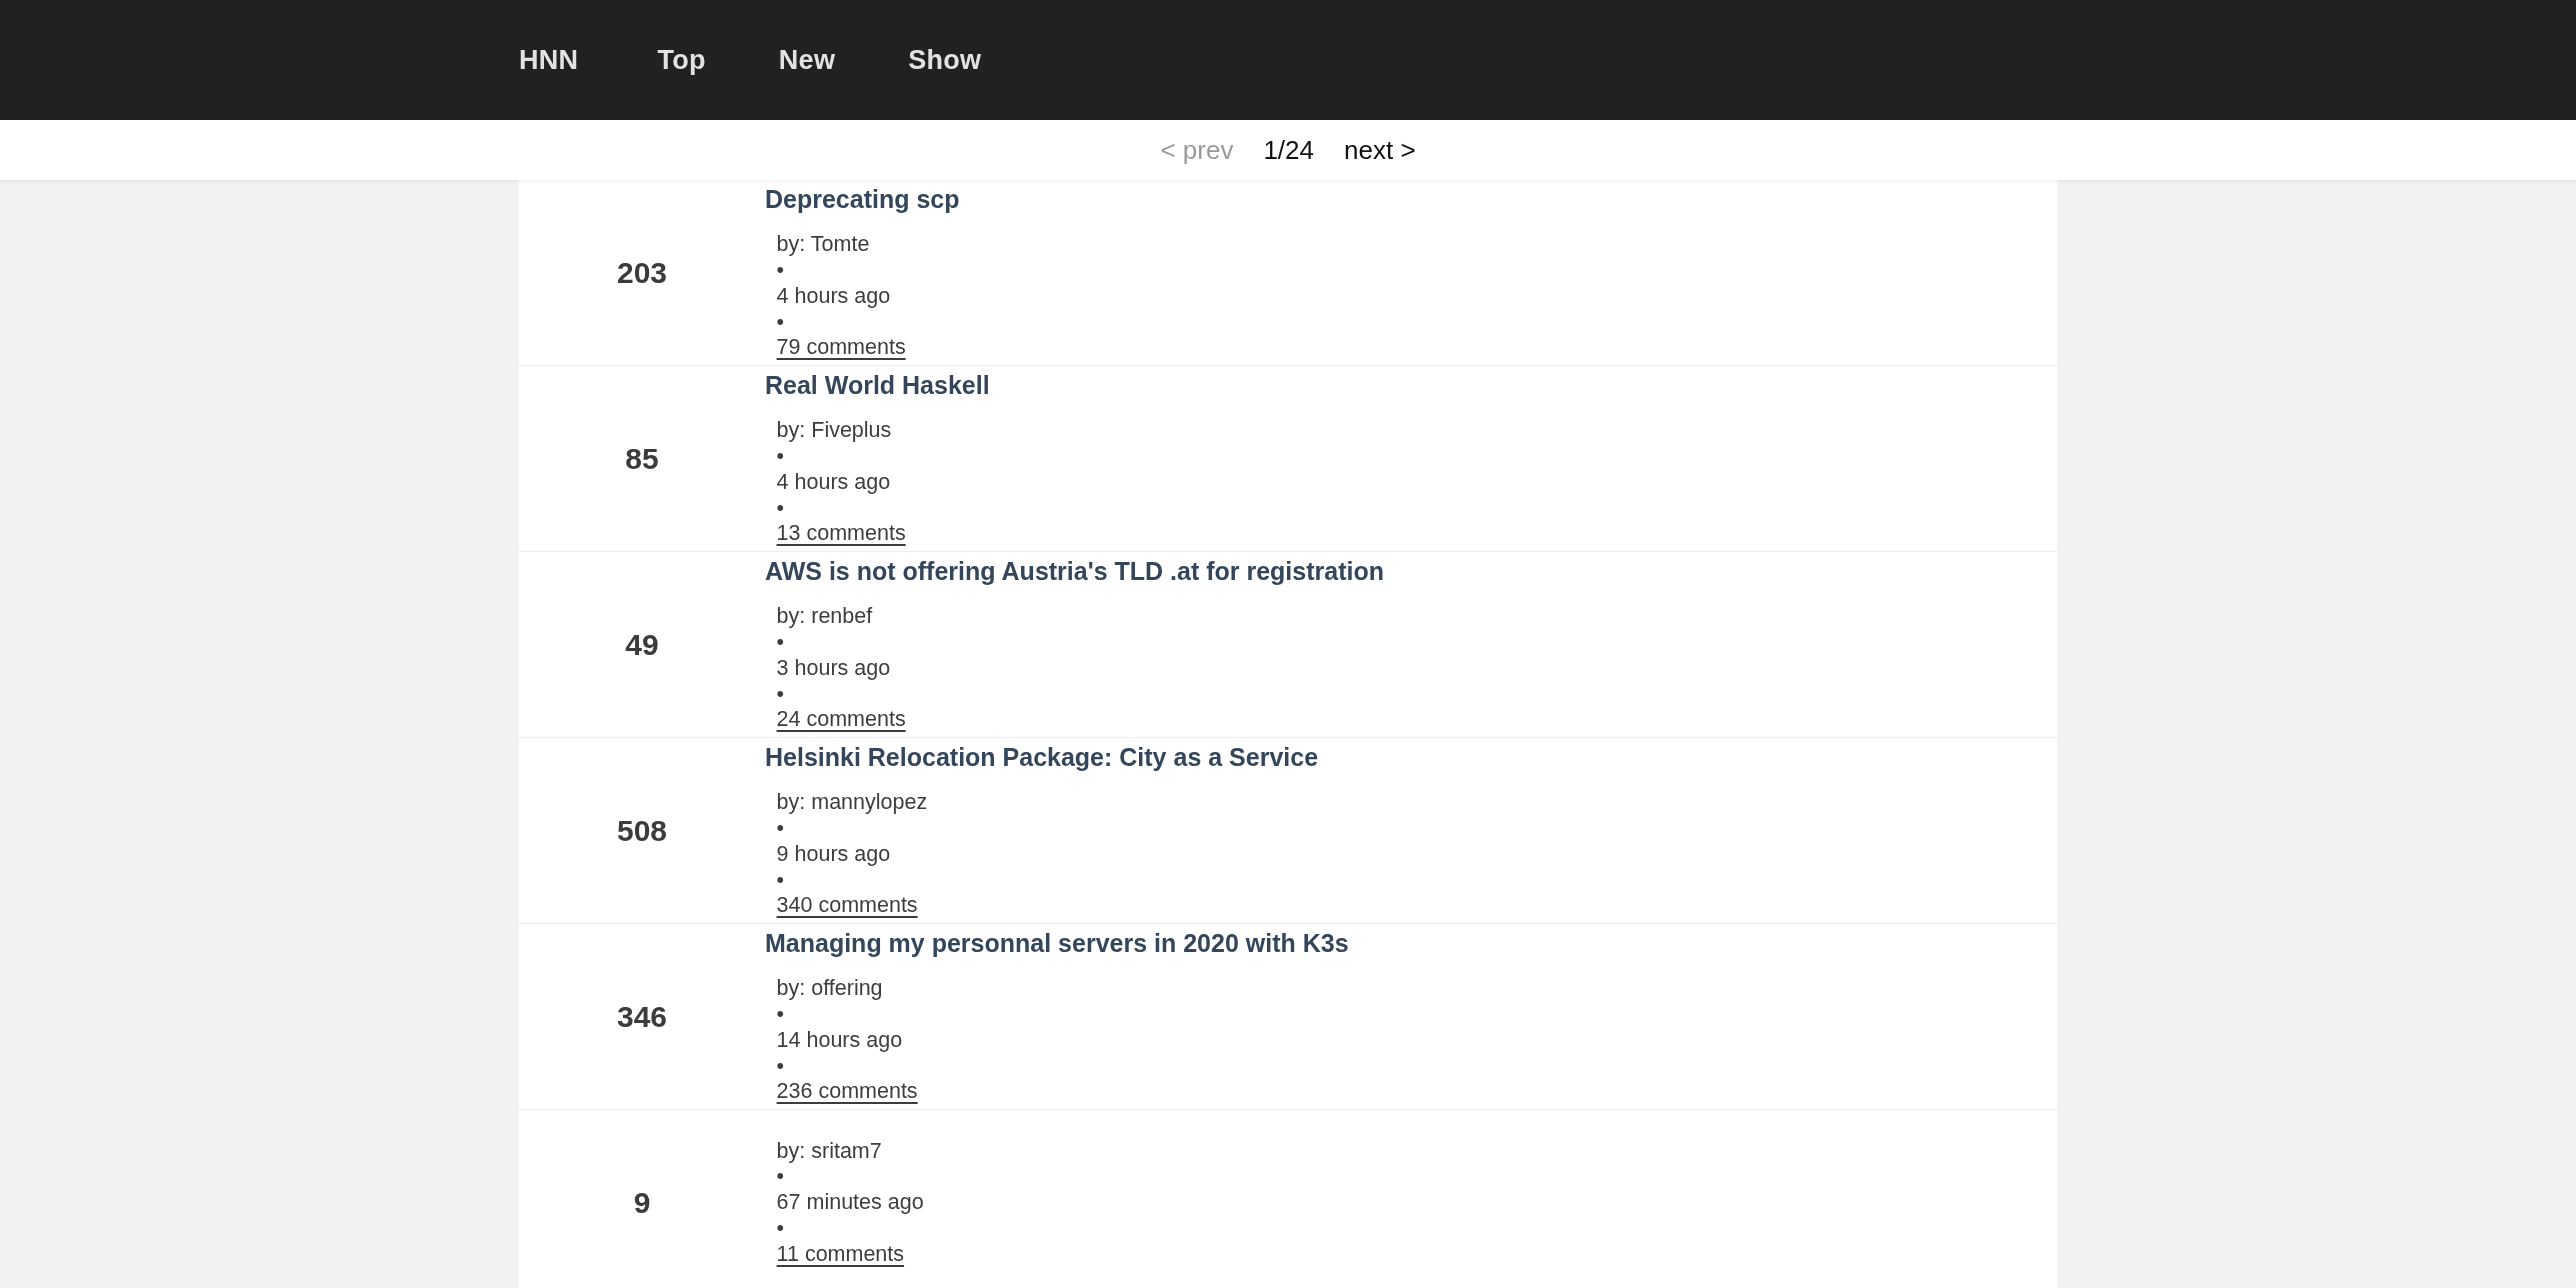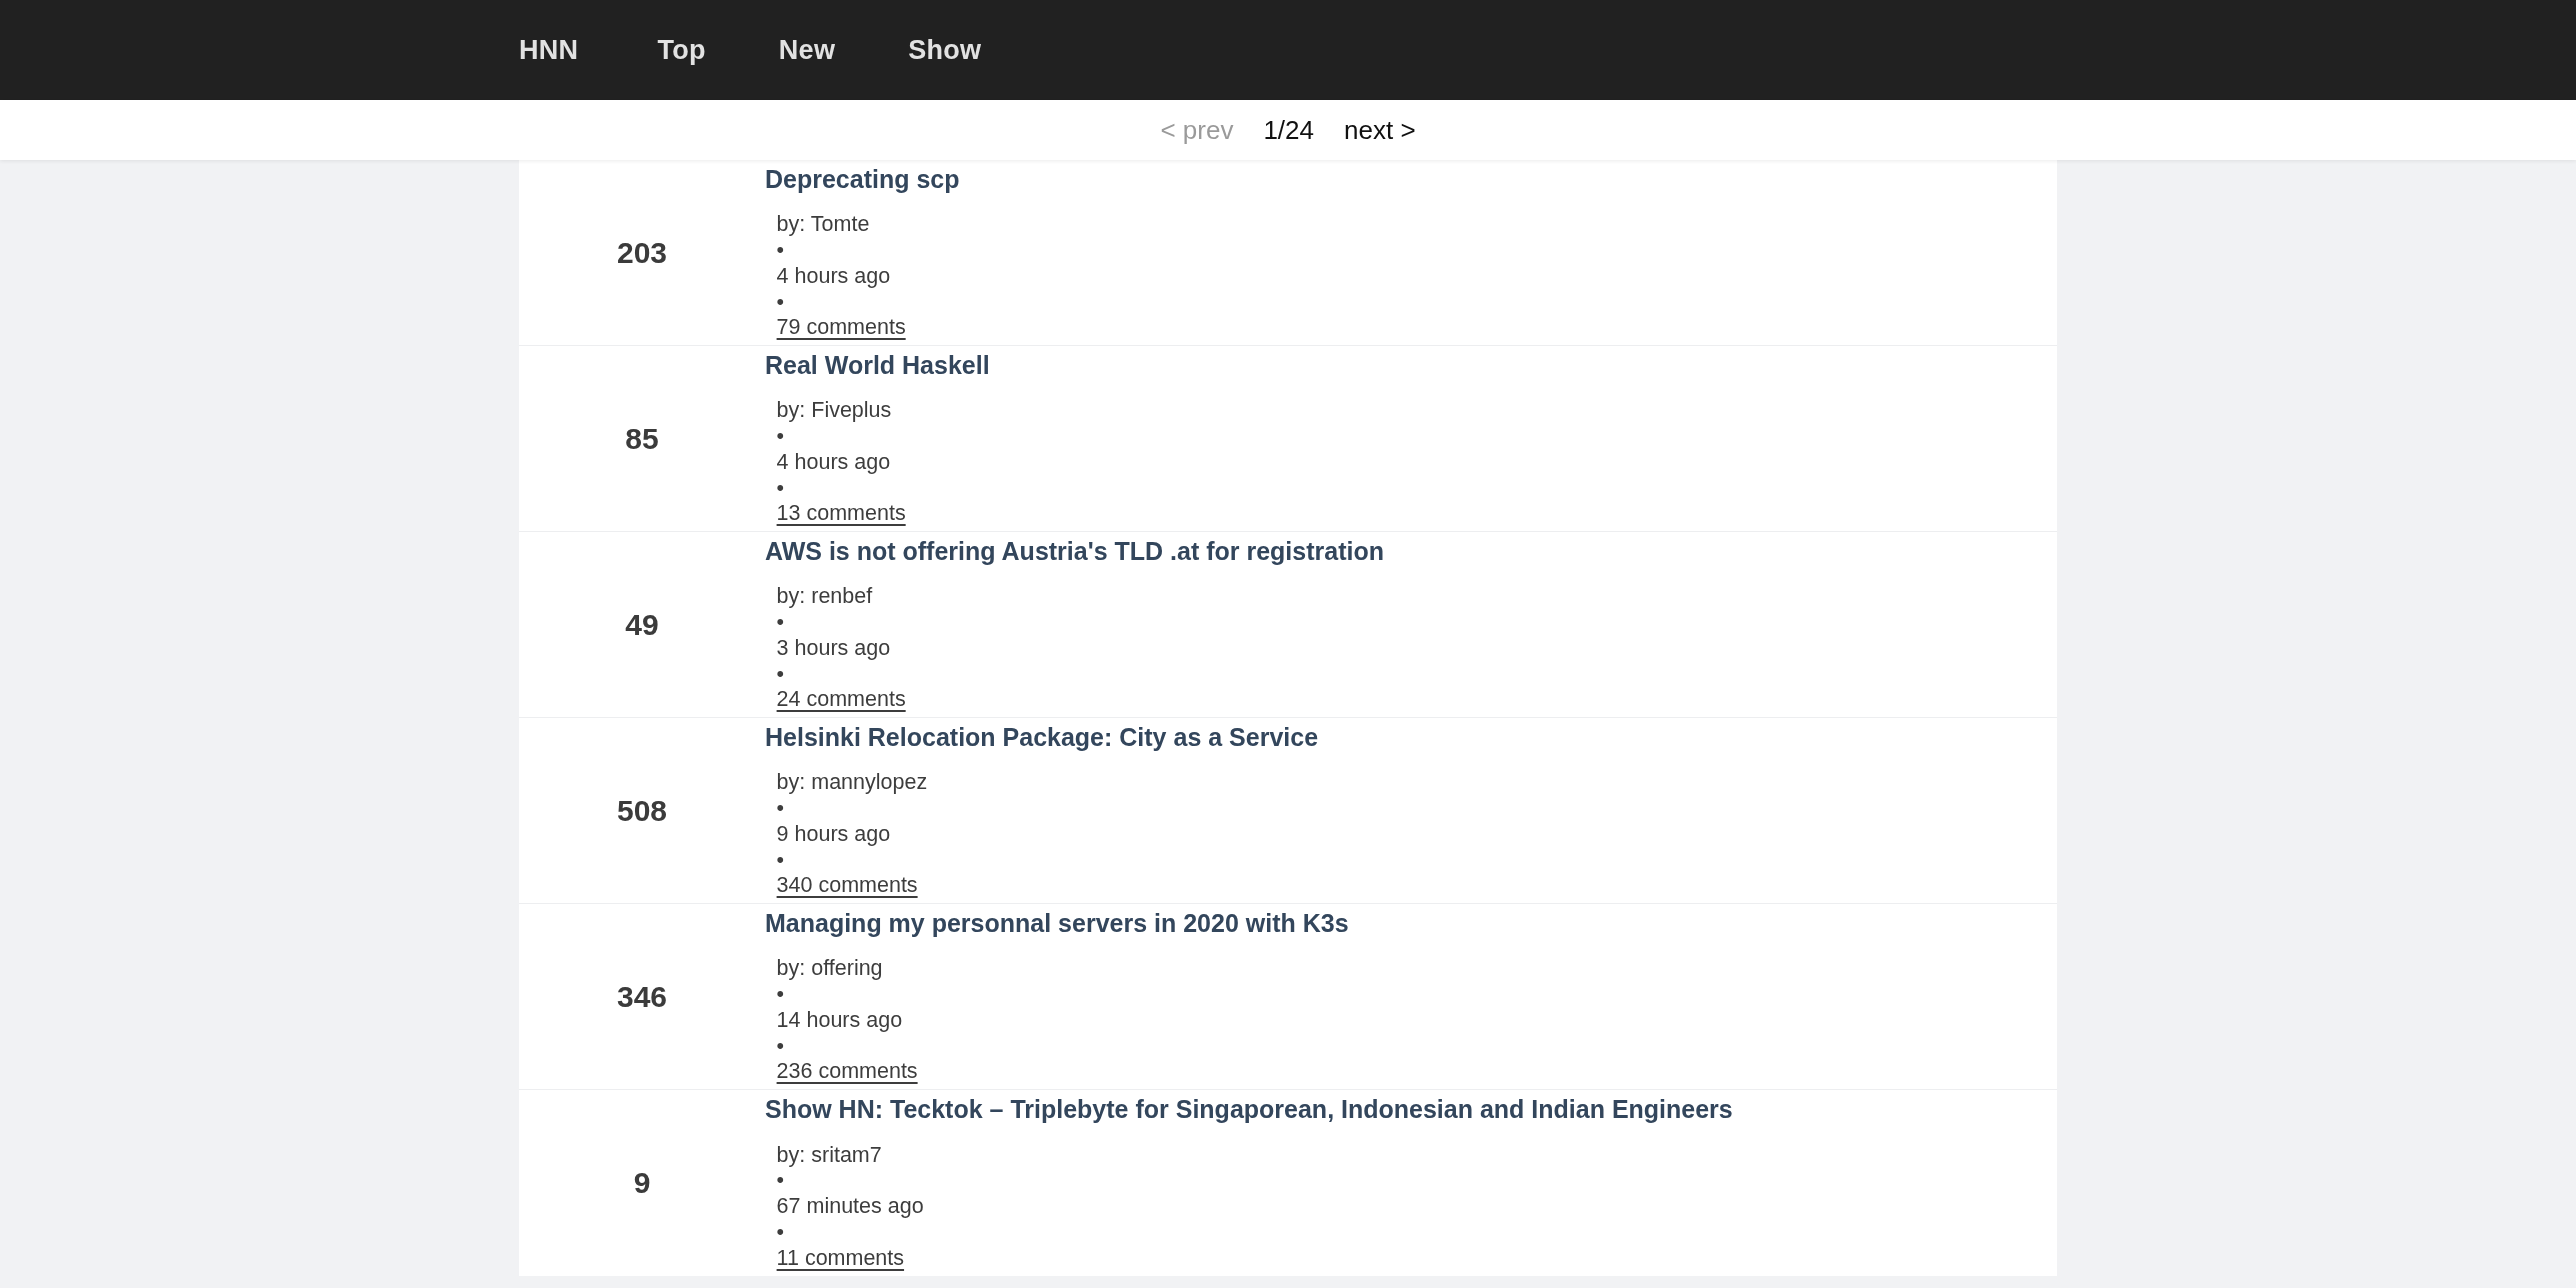--- a/index.html
+++ b/index.html
@@ -12,21 +12,21 @@
   }
 
   body {
     background: #f1f2f4;
     font-family: "Liberation Sans", sans-serif;
     -webkit-font-smoothing: antialiased;
   }
 
   
   .navbar {
-    height: 100px;
+    height: 120px;
     background: #212121;
     display: flex;
     align-items: center;
     padding-left: 519px;
   }
 
   .nav-item {
     color: #e2e2e2;
     font-size: 27px;
     font-weight: 700;
@@ -220,21 +220,20 @@
             <span class="meta-sep">•</span>
             <span class="meta-time">14 hours ago</span>
             <span class="meta-sep">•</span>
             <a class="meta-comments" href="#">236 comments</a>
           </div>
         </div>
       </div>
       <div class="story-row">
         <div class="story-score">9</div>
         <div class="story-main">
-          <a class="story-title" href="#">Show HN: Tecktok – Triplebyte for Singaporean, Indonesian and Indian Engineers</a>
           <div class="story-meta">
             <span class="meta-by"><span>by: </span><span>sritam7</span></span>
             <span class="meta-sep">•</span>
             <span class="meta-time">67 minutes ago</span>
             <span class="meta-sep">•</span>
             <a class="meta-comments" href="#">11 comments</a>
           </div>
         </div>
       </div>
     </section>

